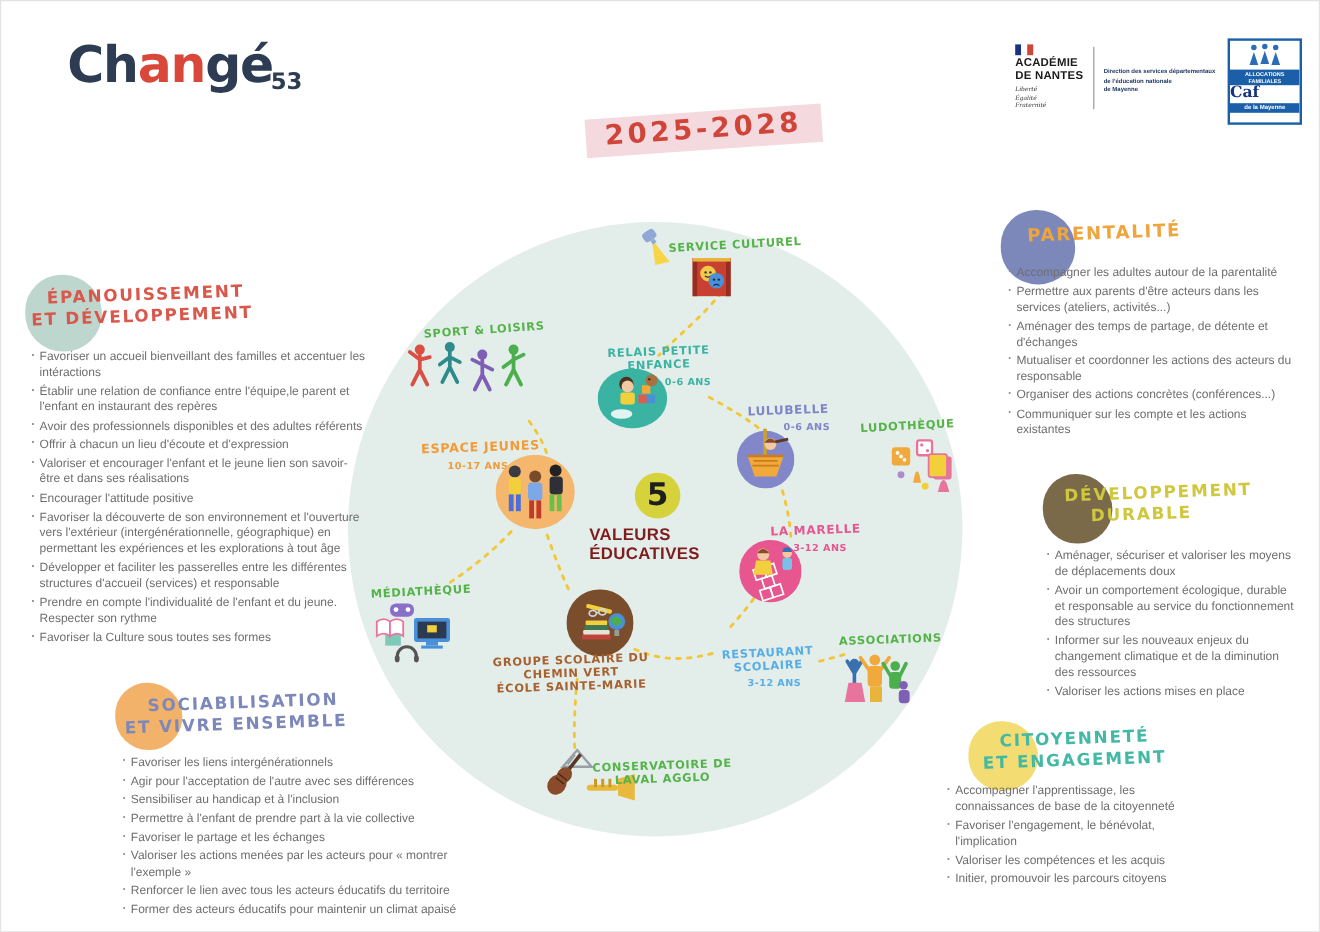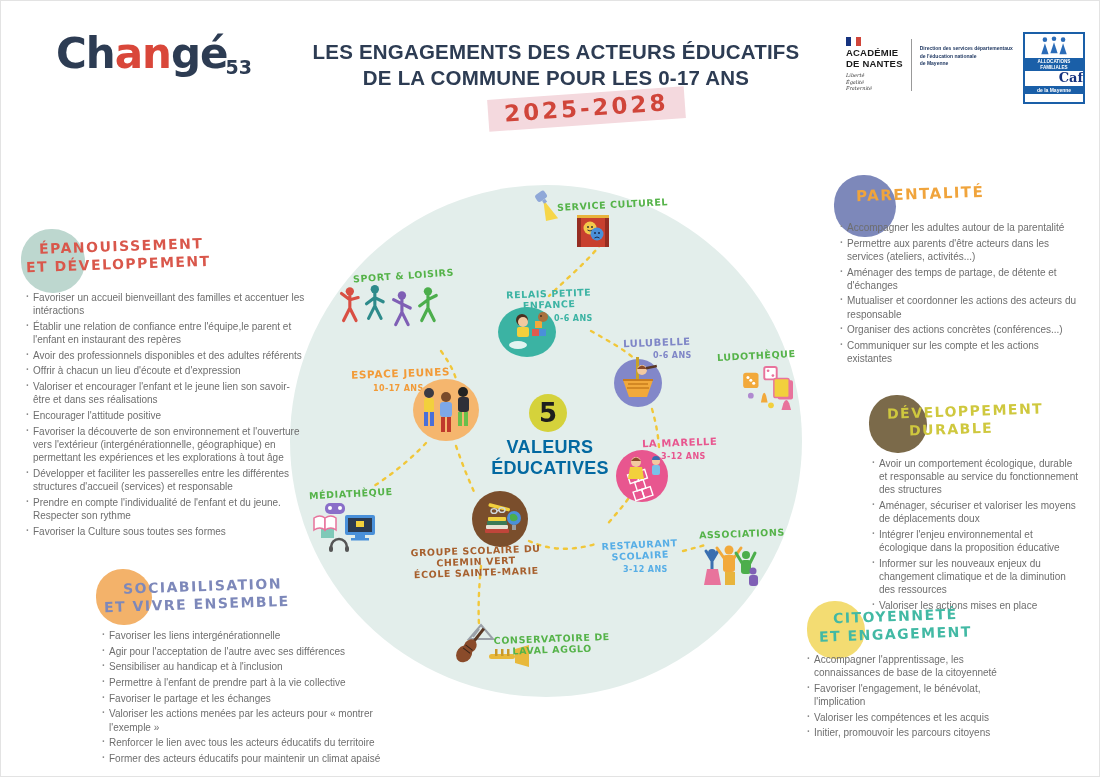--- a/index.html
+++ b/index.html
@@ -15,48 +15,44 @@
   .bullets li{padding-left:8px;position:relative;margin-bottom:2.5px}
   .bullets li::before{content:"·";position:absolute;left:1px;top:-1px;font-weight:bold;color:#8a8a8a}
   .svc{position:absolute;font-weight:700;letter-spacing:.6px;font-family:"DejaVu Sans",sans-serif}
   .age{position:absolute;font-weight:700;font-size:8px;letter-spacing:.4px;font-family:"DejaVu Sans",sans-serif}
   .title{position:absolute;left:300px;top:38px;width:510px;text-align:center;color:#2d3c53;font-weight:800;font-size:20.5px;line-height:1.28;letter-spacing:.2px;font-family:"Liberation Sans",sans-serif}
   .period{position:absolute;left:487px;top:92px;transform:rotate(-4deg);background:#f4d9de;color:#d0453a;font-family:"DejaVu Sans",sans-serif;font-weight:700;font-size:23px;letter-spacing:3px;padding:2px 16px 4px}
   .logo{position:absolute;left:55px;top:32px;font-family:"DejaVu Sans",sans-serif;font-weight:800;font-size:42px;color:#2d3c53;letter-spacing:-1px;line-height:1}
   .logo .red{color:#d9473a}
   .logo .num{font-size:19px;letter-spacing:0;vertical-align:-6px;margin-left:-2px}
   .center-num{position:absolute;left:528px;top:393px;width:38px;height:38px;border-radius:50%;background:#d5d23b;color:#1e1e1e;font-weight:800;font-size:26px;display:flex;align-items:center;justify-content:center;font-family:"DejaVu Sans",sans-serif}
-  .center-label{position:absolute;left:490px;top:436px;width:118px;text-align:center;color:#0369a1;font-weight:800;font-size:18px;line-height:1.15;letter-spacing:.3px;font-family:"Liberation Sans",sans-serif}
-  .partners{position:absolute;left:845px;top:36px;display:flex;align-items:flex-start}
+  .center-label{position:absolute;left:490px;top:436px;width:118px;text-align:left;color:#7f1d1d;font-weight:800;font-size:14px;line-height:1.15;letter-spacing:.3px;font-family:"Liberation Sans",sans-serif}
+  .partners{position:absolute;left:845px;top:36px;display:flex;align-items:center}
   .acad{font-family:"Liberation Sans",sans-serif}
   .acad .name{font-weight:900;font-size:9.5px;color:#1a1a1a;line-height:1.12;letter-spacing:.2px}
   .acad .motto{font-family:"DejaVu Serif",serif;font-style:italic;font-size:5px;color:#333;white-space:pre-line;margin-top:3px;line-height:1.3}
   .vdiv{width:1px;background:#999;height:52px;margin:2px 8px 0}
   .direction{font-size:5px;font-weight:700;color:#223a63;white-space:pre-line;line-height:1.5;margin-top:8px;width:95px}
   .caf{position:absolute;left:1022px;top:31px;width:62px;height:72px;border:2px solid #1a5fa8;background:#fff;display:flex;flex-direction:column;overflow:hidden}
   .caf .band{background:#1a5fa8;color:#fff;text-align:center;font-weight:700}
   .caf .t1{font-size:4.6px;line-height:1.25;padding:1px 0}
-  .caf .cafname{color:#16337f;text-align:right;font-weight:800;font-size:13px;line-height:1.1;font-family:"DejaVu Serif",serif}
+  .caf .cafname{color:#16337f;text-align:left;font-weight:800;font-size:13px;line-height:1.1;font-family:"DejaVu Serif",serif}
   .caf .t2{font-size:5px;padding:1px 0}
   .flag{display:flex;width:15px;height:9px;margin-bottom:2px}
   .flag i{flex:1}
 </style>
 </head>
 <body>
 
 <div class="poster">
 
   <div class="logo">
     <span>Ch</span><span class="red">an</span><span>gé</span><span class="num">53</span>
   </div>
 
-  <div class="title">
-    <div>LES ENGAGEMENTS DES ACTEURS ÉDUCATIFS</div>
-    <div>DE LA COMMUNE POUR LES 0-17 ANS</div>
-  </div>
   <div class="period">2025-2028</div>
 
   <div class="partners">
     <div class="acad">
       <div class="flag">
           <i style="background:#16337f"></i>
           <i style="background:#fff"></i>
           <i style="background:#d0453a"></i>
         </div>
       <div class="name" style="white-space:pre-line">ACADÉMIE
@@ -369,48 +365,47 @@
       <li>Organiser des actions concrètes (conférences...)</li>
       <li>Communiquer sur les compte et les actions existantes</li>
     </ul>
 
   <div class="bubble" style="left:868px;top:394px;width:58px;height:58px;background:#7b6a4a"></div>
   <h2 class="hand abs" style="left:886px;top:402px;font-size:14px;color:#cfc83e">
     <span class="h-line">DÉVELOPPEMENT</span><br>
     <span class="h-line" style="margin-left:22px;margin-top:2px">DURABLE</span>
   </h2>
   <ul class="bullets" style="left:870px;top:456px;width:212px">
+      <li>Aménager, sécuriser et valoriser les moyens de déplacements doux</li>
       <li>Avoir un comportement écologique, durable et responsable au service du fonctionnement des structures</li>
-      <li>Aménager, sécuriser et valoriser les moyens de déplacements doux</li>
-      <li>Intégrer l'enjeu environnemental et écologique dans la proposition éducative</li>
       <li>Informer sur les nouveaux enjeux du changement climatique et de la diminution des ressources</li>
       <li>Valoriser les actions mises en place</li>
     </ul>
 
   <div class="bubble" style="left:95px;top:568px;width:56px;height:56px;background:#f3b26a"></div>
   <h2 class="hand abs" style="left:122px;top:577px;font-size:14px;color:#7d88ba">
     <span class="h-line">SOCIABILISATION</span><br>
     <span class="h-line" style="margin-left:-19px;margin-top:2px">ET VIVRE ENSEMBLE</span>
   </h2>
   <ul class="bullets" style="left:100px;top:628px;width:300px">
-      <li>Favoriser les liens intergénérationnelle</li>
+      <li>Favoriser les liens intergénérationnels</li>
       <li>Agir pour l'acceptation de l'autre avec ses différences</li>
       <li>Sensibiliser au handicap et à l'inclusion</li>
       <li>Permettre à l'enfant de prendre part à la vie collective</li>
       <li>Favoriser le partage et les échanges</li>
       <li>Valoriser les actions menées par les acteurs pour « montrer l'exemple »</li>
       <li>Renforcer le lien avec tous les acteurs éducatifs du territoire</li>
       <li>Former des acteurs éducatifs pour maintenir un climat apaisé</li>
     </ul>
 
   <div class="bubble" style="left:806px;top:600px;width:58px;height:58px;background:#f3dc72"></div>
   <h2 class="hand abs" style="left:832px;top:607px;font-size:14px;color:#42b9a4">
     <span class="h-line">CITOYENNETÉ</span><br>
     <span class="h-line" style="margin-left:-14px;margin-top:2px">ET ENGAGEMENT</span>
   </h2>
-  <ul class="bullets" style="left:805px;top:652px;width:200px">
+  <ul class="bullets" style="left:787px;top:652px;width:200px">
       <li>Accompagner l'apprentissage, les connaissances de base de la citoyenneté</li>
       <li>Favoriser l'engagement, le bénévolat, l'implication</li>
       <li>Valoriser les compétences et les acquis</li>
       <li>Initier, promouvoir les parcours citoyens</li>
     </ul>
 
 </div>
 
 </body></html>

